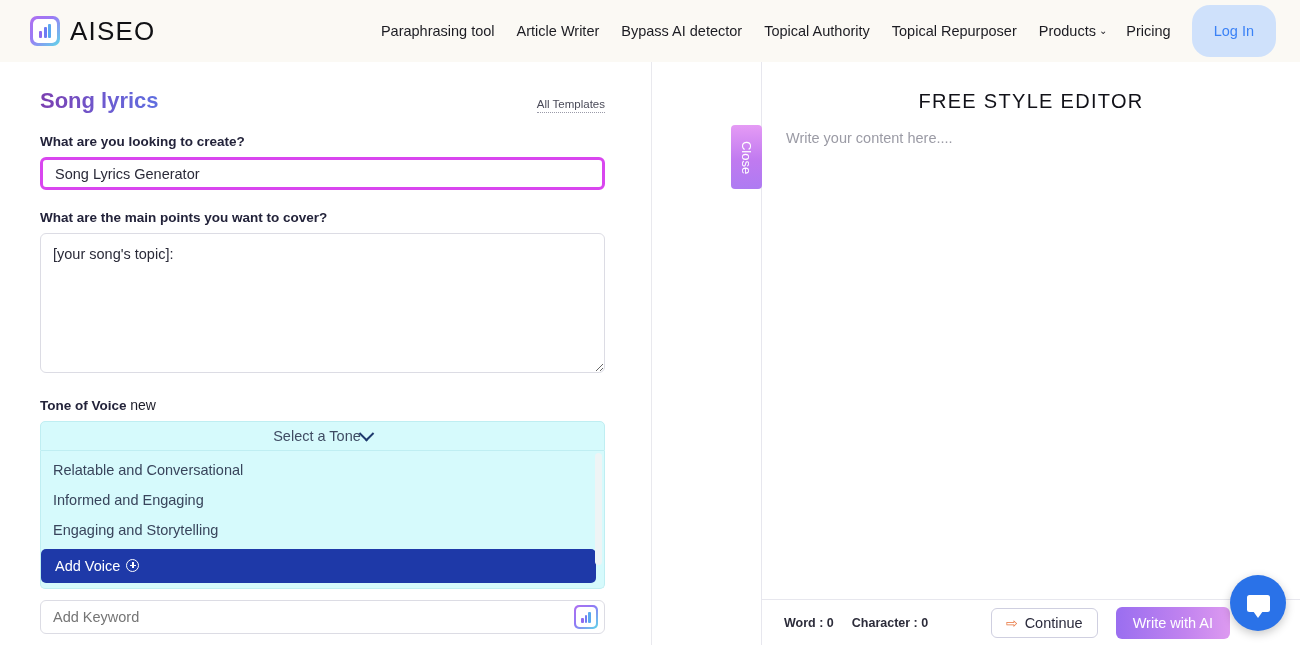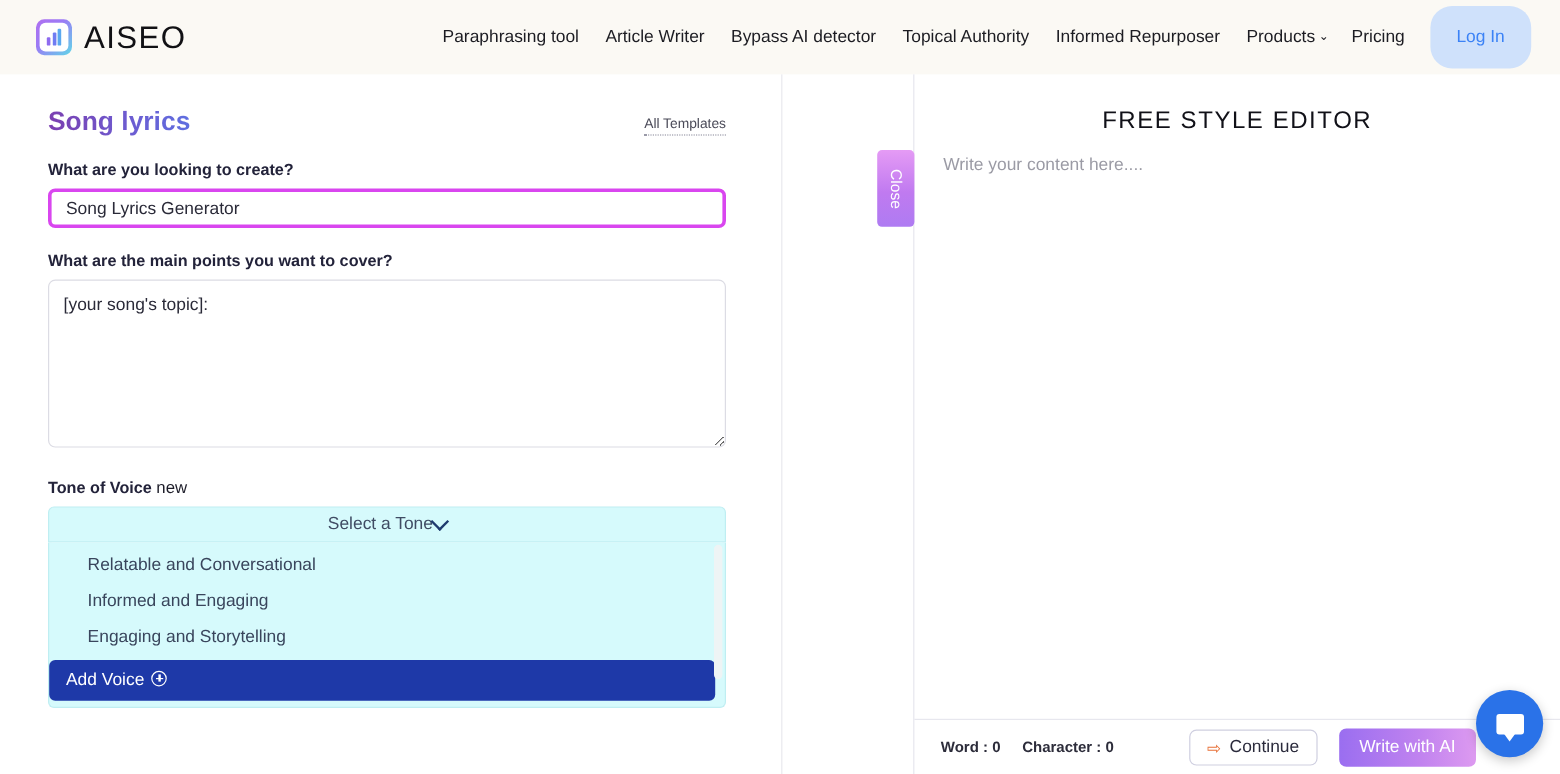--- a/index.html
+++ b/index.html
@@ -137,21 +137,21 @@
   .tone-list {
     width: 100%;
     background: #d6fafc;
     border: 1px solid #bfeef2; border-top: none;
     border-radius: 0 0 5px 5px;
     padding: 4px 0 5px 0;
     position: relative;
   }
   .tone-option {
     font-size: 14.5px; color: #39455c;
-    padding: 7px 12px; cursor: pointer; margin-left: 20px;
+    padding: 7px 12px; cursor: pointer;
   }
   .tone-scroll {
     position: absolute; top: 2px; right: 2px;
     width: 7px; height: 112px;
     background: #eef4f5; border-radius: 4px;
   }
   .add-voice-btn {
     display: block; width: calc(100% - 8px);
     margin: 4px 4px 0 0;
     background: #1e39a8; color: #ffffff;
@@ -277,21 +277,21 @@
       </div>
     </div>
     <div class="brand-name">AISEO</div>
   </div>
 
   <div class="nav-links">
     <div class="nav-link">Paraphrasing tool</div>
     <div class="nav-link">Article Writer</div>
     <div class="nav-link">Bypass AI detector</div>
     <div class="nav-link">Topical Authority</div>
-    <div class="nav-link">Informed Repurposer</div>
+    <div class="nav-link">Topical Repurposer</div>
     <div class="nav-link has-caret">
       <span>Products</span>
       <span class="caret">⌄</span>
     </div>
     <div class="nav-link">Pricing</div>
     <button class="login-btn">Log In</button>
   </div>
 </div>
 
 <div class="workspace">
@@ -320,20 +320,30 @@
       </div>
       <div class="tone-list">
         <div class="tone-option">Relatable and Conversational</div>
         <div class="tone-option">Informed and Engaging</div>
         <div class="tone-option">Engaging and Storytelling</div>
         <div class="tone-scroll"></div>
         <button class="add-voice-btn"><span>Add Voice</span><span class="plus-circ"></span></button>
       </div>
     </div>
 
+    <div class="keyword-row">
+      <input class="keyword-input" type="text" placeholder="Add Keyword" style="">
+      <div class="kw-logo">
+        <div class="kw-logo-inner">
+          <span class="kw-bar kw-b1"></span>
+          <span class="kw-bar kw-b2"></span>
+          <span class="kw-bar kw-b3"></span>
+        </div>
+      </div>
+    </div>
   </div>
 
   <div class="gap-col">
     <div class="close-tab">
       <span>Close</span>
     </div>
   </div>
 
   <div class="right-panel">
     <div class="rp-title">FREE STYLE EDITOR</div>

